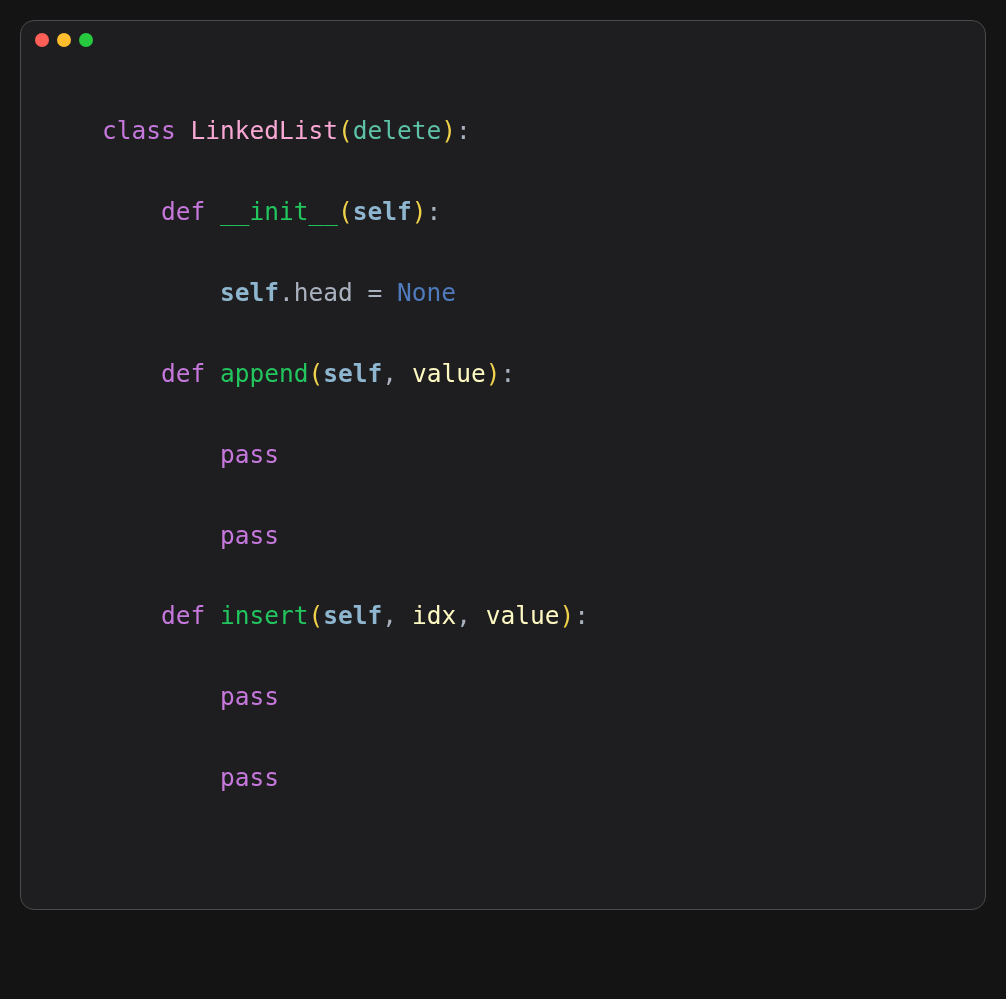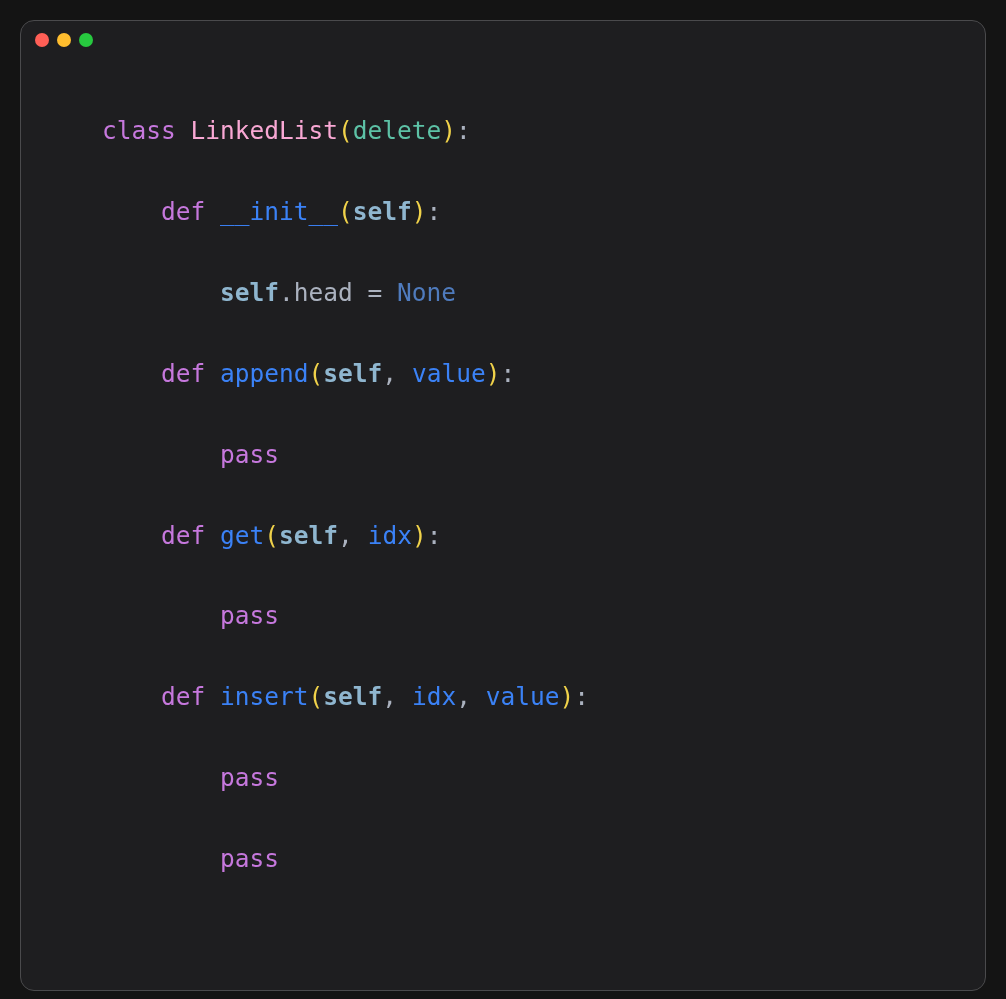--- a/index.html
+++ b/index.html
@@ -27,23 +27,23 @@
     padding: 18px 22px 30px 22px;
     font-size: 24.5px;
     line-height: 1.65;
     white-space: pre;
     position: relative;
   }
   .code-body .line { position: relative; }
   .tk-kw { color: #c678dd; }
   .tk-class { color: #f9a8d4; }
   .tk-builtin { color: #5dc2a6; }
-  .tk-fn { color: #3b82f6; text-align: center; }
+  .tk-fn { color: #22c55e; text-align: center; }
   .tk-self { color: #8fb6cf; font-weight: bold; }
-  .tk-param { color: #3b82f6; }
+  .tk-param { color: #fef9c3; }
   .tk-op { color: #abb2bf; }
   .tk-paren { color: #f0d24a; }
   .tk-punc { color: #abb2bf; }
   .tk-none { color: #4f7bbd; margin-top: 13px; }
   .tk-attr { color: #abb2bf; }
   .tk-plain { color: #abb2bf; }
 </style>
 </head>
 <body>
 
@@ -52,19 +52,18 @@
     <div class="dot" id="dot-r" style="background: rgb(255, 95, 86);"></div>
     <div class="dot" id="dot-y" style="background: rgb(255, 189, 46);"></div>
     <div class="dot" id="dot-g" style="background: rgb(39, 201, 63);"></div>
   </div>
   <div class="code-body">
 <div class="line">    <span class="tk-kw">class</span> <span class="tk-class">LinkedList</span><span class="tk-paren">(</span><span class="tk-builtin">delete</span><span class="tk-paren">)</span><span class="tk-punc">:</span></div>
 <div class="line">        <span class="tk-kw">def</span> <span class="tk-fn">__init__</span><span class="tk-paren">(</span><span class="tk-self">self</span><span class="tk-paren">)</span><span class="tk-punc">:</span></div>
 <div class="line">            <span class="tk-self">self</span><span class="tk-plain">.</span><span class="tk-attr">head</span> <span class="tk-op">=</span> <span class="tk-none">None</span></div>
 <div class="line">        <span class="tk-kw">def</span> <span class="tk-fn">append</span><span class="tk-paren">(</span><span class="tk-self">self</span><span class="tk-punc">,</span> <span class="tk-param">value</span><span class="tk-paren">)</span><span class="tk-punc">:</span></div>
 <div class="line">            <span class="tk-kw">pass</span></div>
-<div class="line">        <span class="tk-kw">def</span> <span class="tk-fn">get</span><span class="tk-paren">(</span><span class="tk-self">self</span><span class="tk-punc">,</span> <span class="tk-param">idx</span><span class="tk-paren">)</span><span class="tk-punc">:</span></div>
 <div class="line">            <span class="tk-kw">pass</span></div>
 <div class="line">        <span class="tk-kw">def</span> <span class="tk-fn">insert</span><span class="tk-paren">(</span><span class="tk-self">self</span><span class="tk-punc">,</span> <span class="tk-param">idx</span><span class="tk-punc">,</span> <span class="tk-param">value</span><span class="tk-paren">)</span><span class="tk-punc">:</span></div>
 <div class="line">            <span class="tk-kw">pass</span></div>
 <div class="line">            <span class="tk-kw">pass</span></div>
   </div>
 </div>
 
 </body></html>

